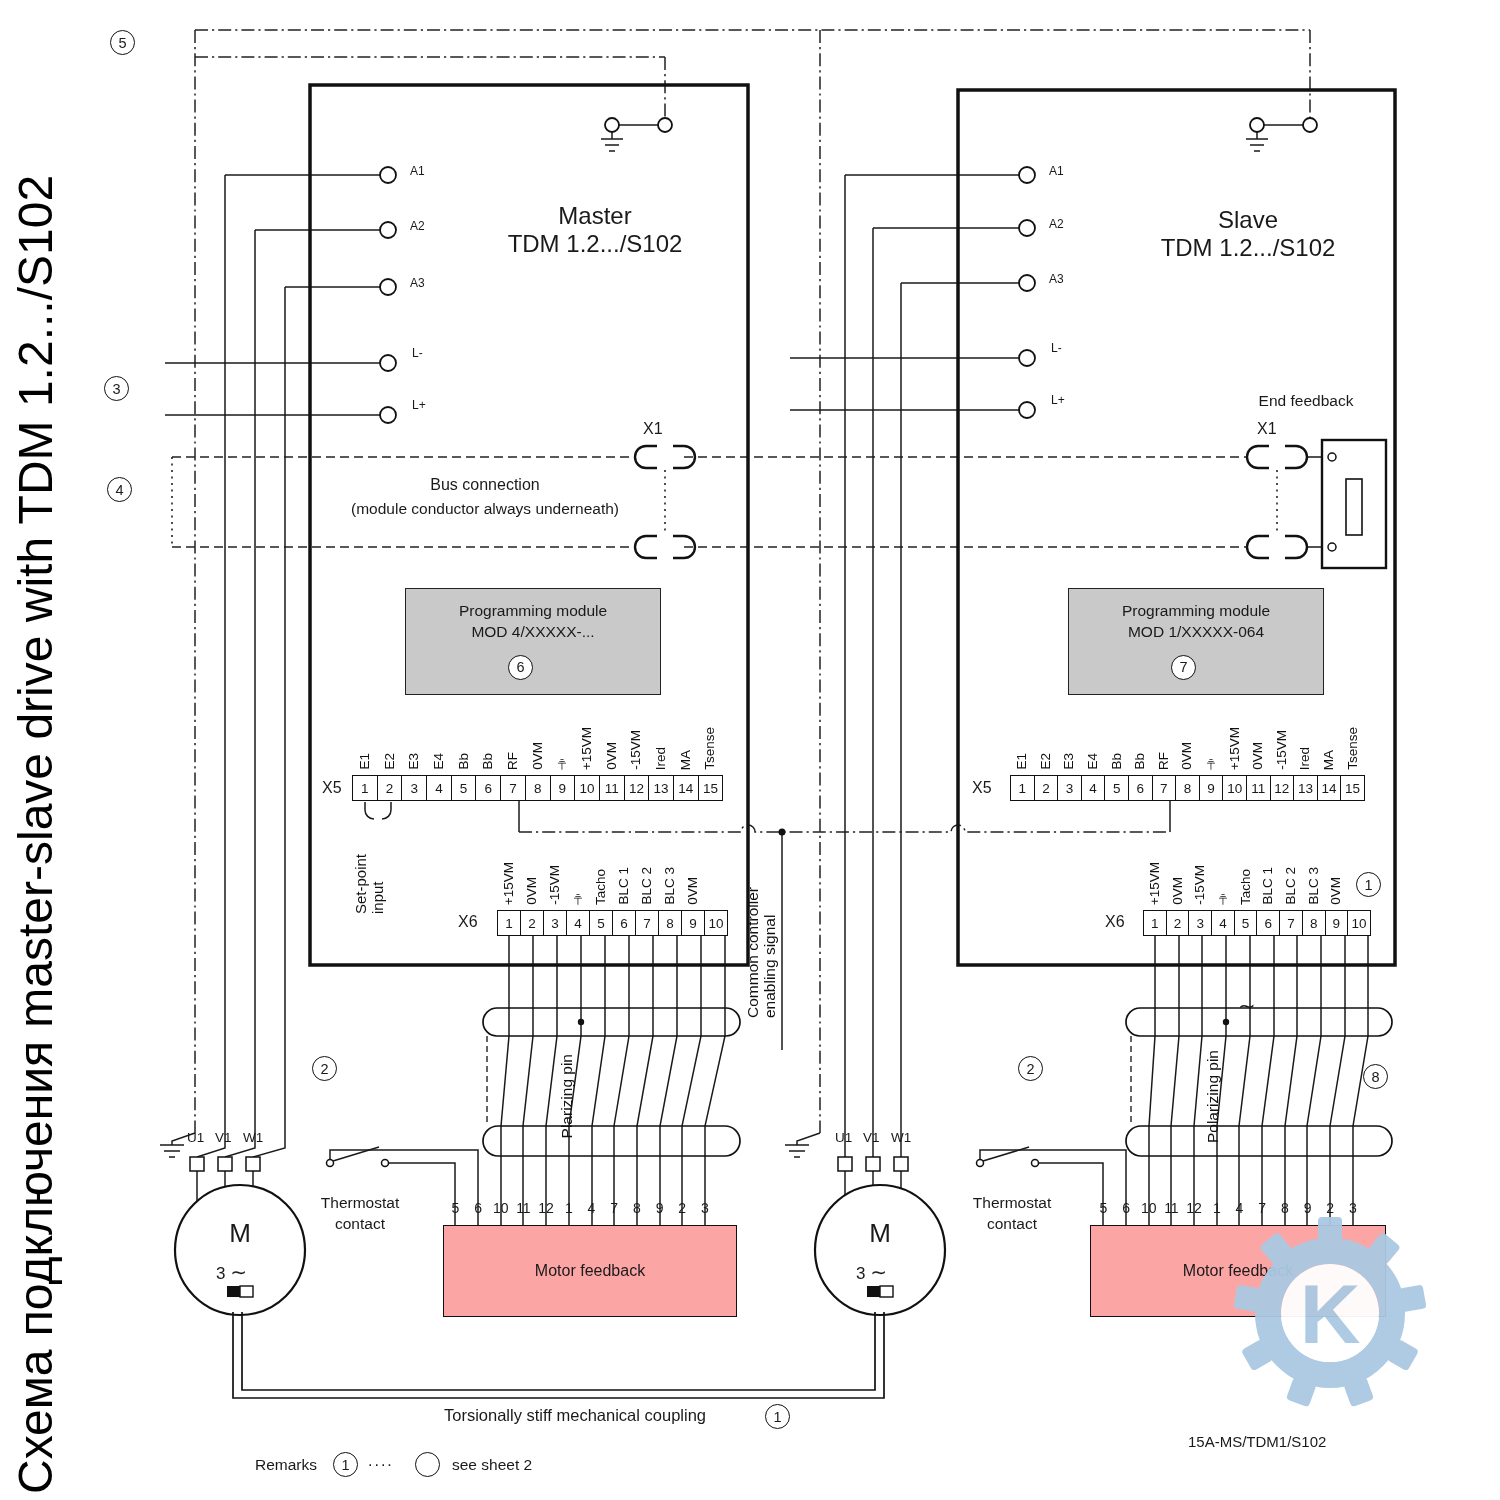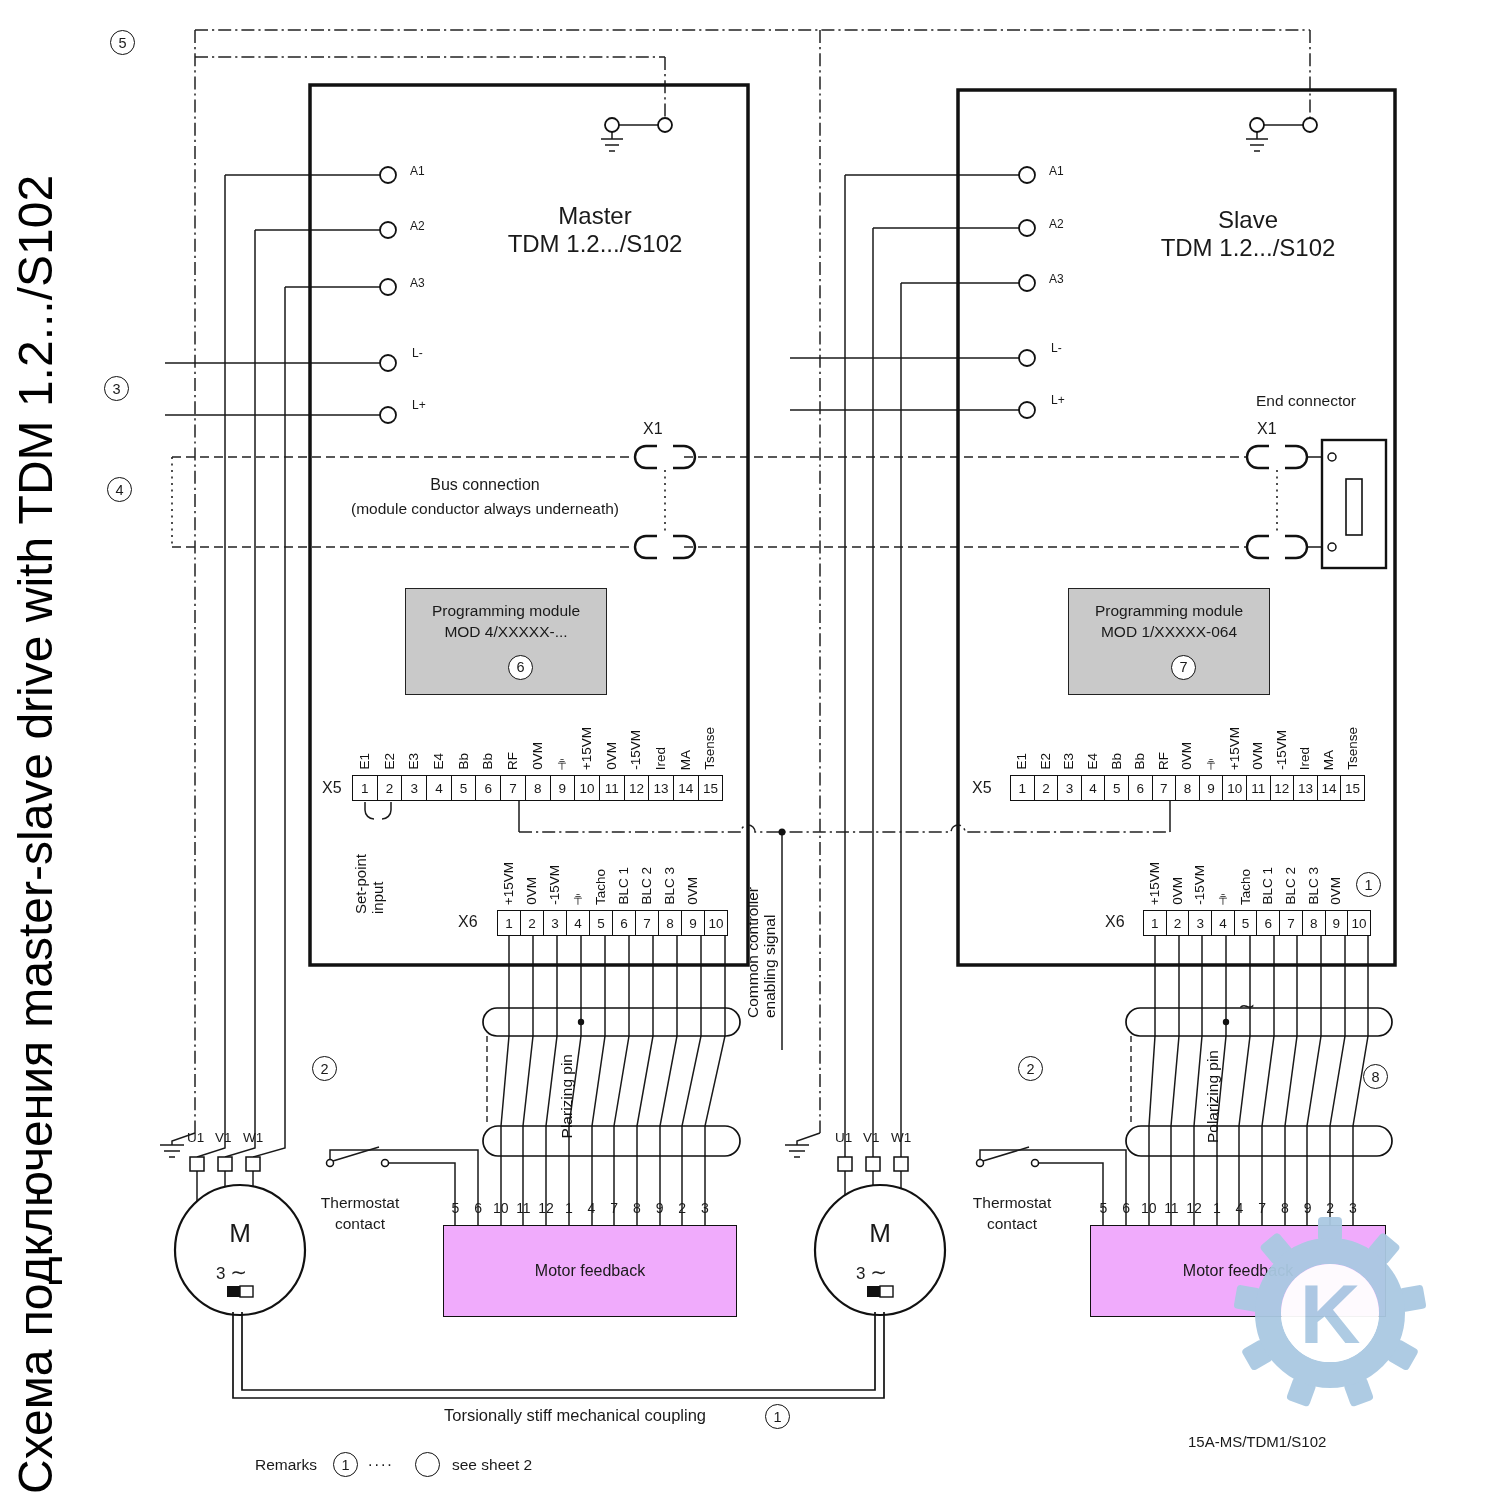--- a/index.html
+++ b/index.html
@@ -10,36 +10,36 @@
   .vtitle{position:absolute;left:8px;top:1494px;transform-origin:0 0;transform:rotate(-90deg);
           font-size:48px;white-space:nowrap;color:#000;width:1490px;z-index:4}
   .badge{position:absolute;width:25px;height:25px;border:1.6px solid #111;border-radius:50%;
          background:#fff;display:flex;align-items:center;justify-content:center;
          font-size:14.5px;z-index:6}
   .hdr{position:absolute;text-align:center;font-size:24px;z-index:4}
   .tlabel{position:absolute;font-size:12px;z-index:4}
   .slabel{position:absolute;font-size:16px;z-index:4}
   .txt{position:absolute;z-index:4}
   .ctr{text-align:center}
-  .module{position:absolute;width:202px;height:107px;background:#c9c9c9;border:1.6px solid #222;
+  .module{position:absolute;width:256px;height:107px;background:#c9c9c9;border:1.6px solid #222;
           z-index:4;text-align:center;padding-top:11px;font-size:15.5px;line-height:21px}
   .module .badge{position:absolute;left:102px;top:66px}
   .strip{position:absolute;display:flex;z-index:5}
   .cell{position:relative;height:26px;border:1px solid #111;margin-left:-1px;background:#fff;
         display:flex;align-items:center;justify-content:center}
   .strip .cell:first-child{margin-left:0}
   .cell .num{font-size:13.5px}
   .cell .sig{position:absolute;bottom:30px;left:50%;transform:translateX(-50%) rotate(180deg);
              writing-mode:vertical-rl;white-space:nowrap;font-size:13.5px;line-height:14px;color:#111}
   .w257{width:25.7px}.w246{width:24.6px}.w24{width:24px}.w237{width:23.7px}
   .vtext{position:absolute;writing-mode:vertical-rl;transform:rotate(180deg);
          font-size:15.5px;line-height:17px;color:#111;z-index:4}
   .pins{position:absolute;display:flex;z-index:4}
   .pin{width:22.7px;font-size:14px;text-align:center;height:20px;line-height:20px}
-  .fbox{position:absolute;border:1.7px solid #111;background:#f0abfc;display:flex;align-items:center;
+  .fbox{position:absolute;border:1.7px solid #111;background:#fca5a5;display:flex;align-items:center;
         justify-content:center;font-size:16px;z-index:3}
   .wm{position:absolute;z-index:9;pointer-events:none;opacity:.95}
 </style>
 </head>
 <body>
 
 <div id="stage">
 
   <svg class="layer" width="1500" height="1500" viewBox="0 0 1500 1500">
 
@@ -265,21 +265,21 @@
   <div class="tlabel" style="left:1049px;top:164px">A1</div>
   <div class="tlabel" style="left:1049px;top:217px">A2</div>
   <div class="tlabel" style="left:1049px;top:272px">A3</div>
   <div class="tlabel" style="left:1051px;top:341px">L-</div>
   <div class="tlabel" style="left:1051px;top:393px">L+</div>
 
   <div class="slabel" style="left:643px;top:420px">X1</div>
   <div class="slabel" style="left:1257px;top:420px">X1</div>
   <div class="txt ctr" style="left:315px;top:476px;width:340px;font-size:16px">Bus connection</div>
   <div class="txt ctr" style="left:315px;top:500px;width:340px;font-size:15.5px">(module conductor always underneath)</div>
-  <div class="txt ctr" style="left:1226px;top:392px;width:160px;font-size:15.5px">End connector</div>
+  <div class="txt ctr" style="left:1226px;top:392px;width:160px;font-size:15.5px">End feedback</div>
 
   <div class="module" style="left:405px;top:588px">
     <div>Programming module</div>
     <div>MOD 4/XXXXX-...</div>
     <div class="badge">6</div>
   </div>
   <div class="module" style="left:1068px;top:588px">
     <div>Programming module</div>
     <div>MOD 1/XXXXX-064</div>
     <div class="badge">7</div>

